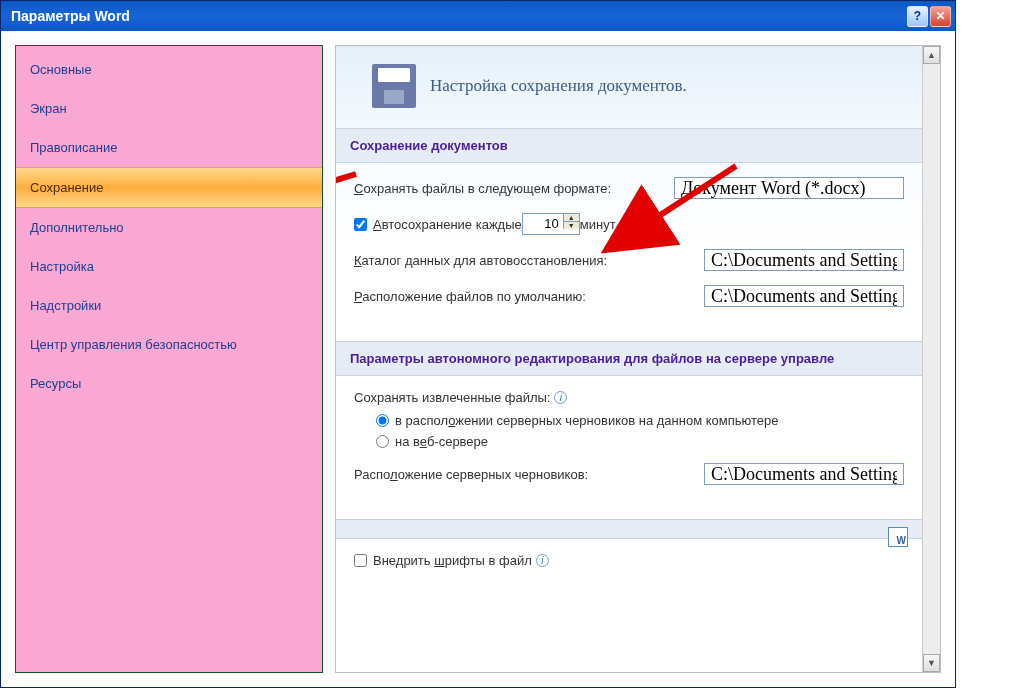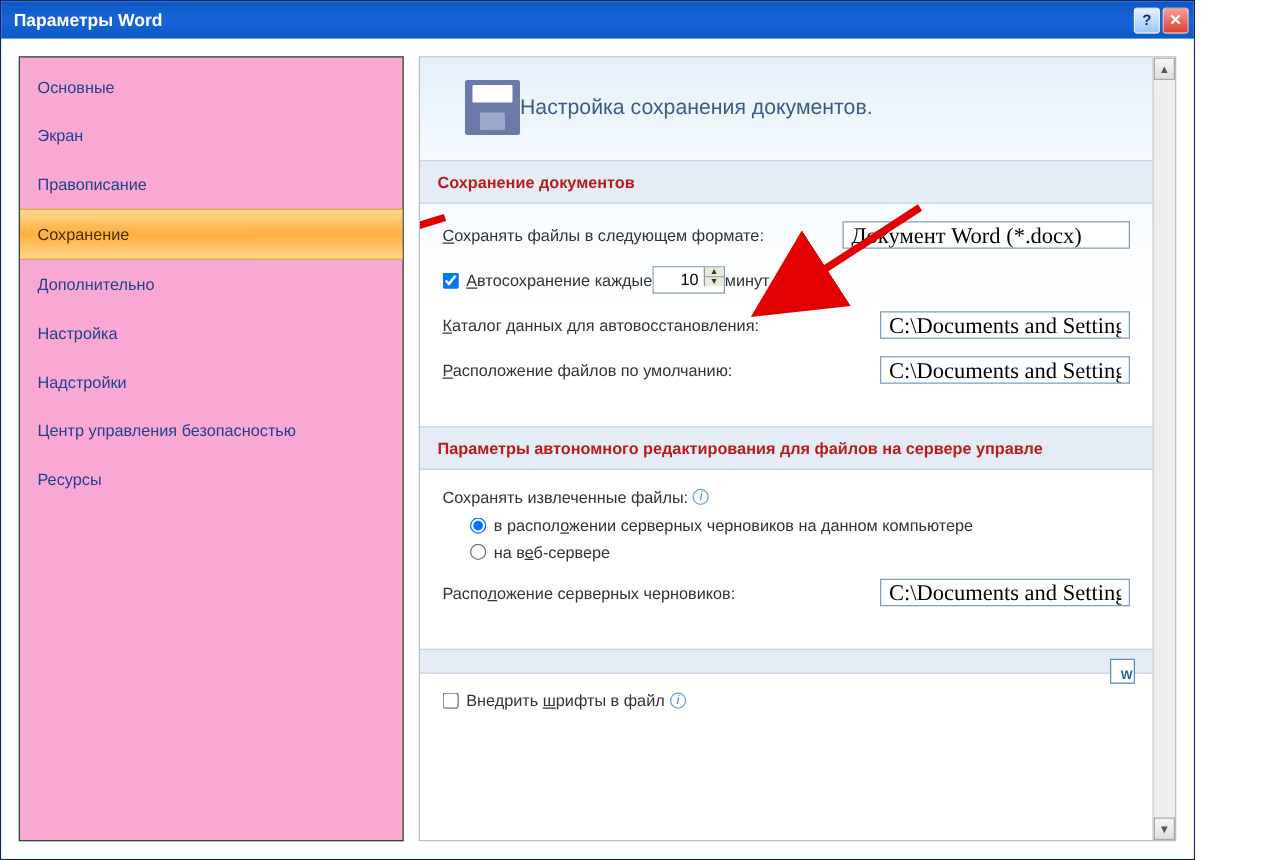--- a/index.html
+++ b/index.html
@@ -85,43 +85,44 @@
     background:#EDEDED; border-left:1px solid #ccc;
     display:flex;flex-direction:column;
   }
   .scrollbar .arrow {
     height:18px;background:linear-gradient(#F7F7F7,#DEDEDE);
     border:1px solid #aaa;display:flex;align-items:center;justify-content:center;
     font-size:9px;color:#555;cursor:pointer;
   }
   .scrollbar .track{flex:1;}
   .header-row {
-    display:flex;align-items:center;
+    display:flex;align-items:center;gap:14px;
     padding:18px 18px 20px 36px;
+    font-family:Liberation Serif, serif;
   }
   .floppy-icon {
     width:44px;height:44px;
     background:#6B7AA8;
     border-radius:2px;
     position:relative;
   }
   .floppy-icon::before{
     content:'';position:absolute;left:6px;top:4px;right:6px;height:14px;
     background:#fff;border-radius:1px;
   }
   .floppy-icon::after{
     content:'';position:absolute;left:12px;bottom:4px;width:20px;height:14px;
     background:#9BA8C9;border-radius:1px;
   }
   .page-title { color:#3B5C89; font-size:17px; }
   .section-head {
     background:#E6ECF5;
     border-top:1px solid #C8D4E6;
     border-bottom:1px solid #C8D4E6;
-    color:#b91c1c;
+    color:#4c1d95;
     font-weight:bold;
     padding:9px 14px;
   }
   .section-body { padding: 14px 18px 20px 18px; color:#333; }
   .row { display:flex; align-items:center; margin-bottom:14px; white-space:nowrap;}
   .row .lbl { min-width:0; }
   .row .fill { flex:1; }
   .textbox {
     border:1px solid #7F9DB9; background:#fff; padding:3px 6px; height:22px;
     font-family:Liberation Serif, serif;font-size:18px;min-width:0;

